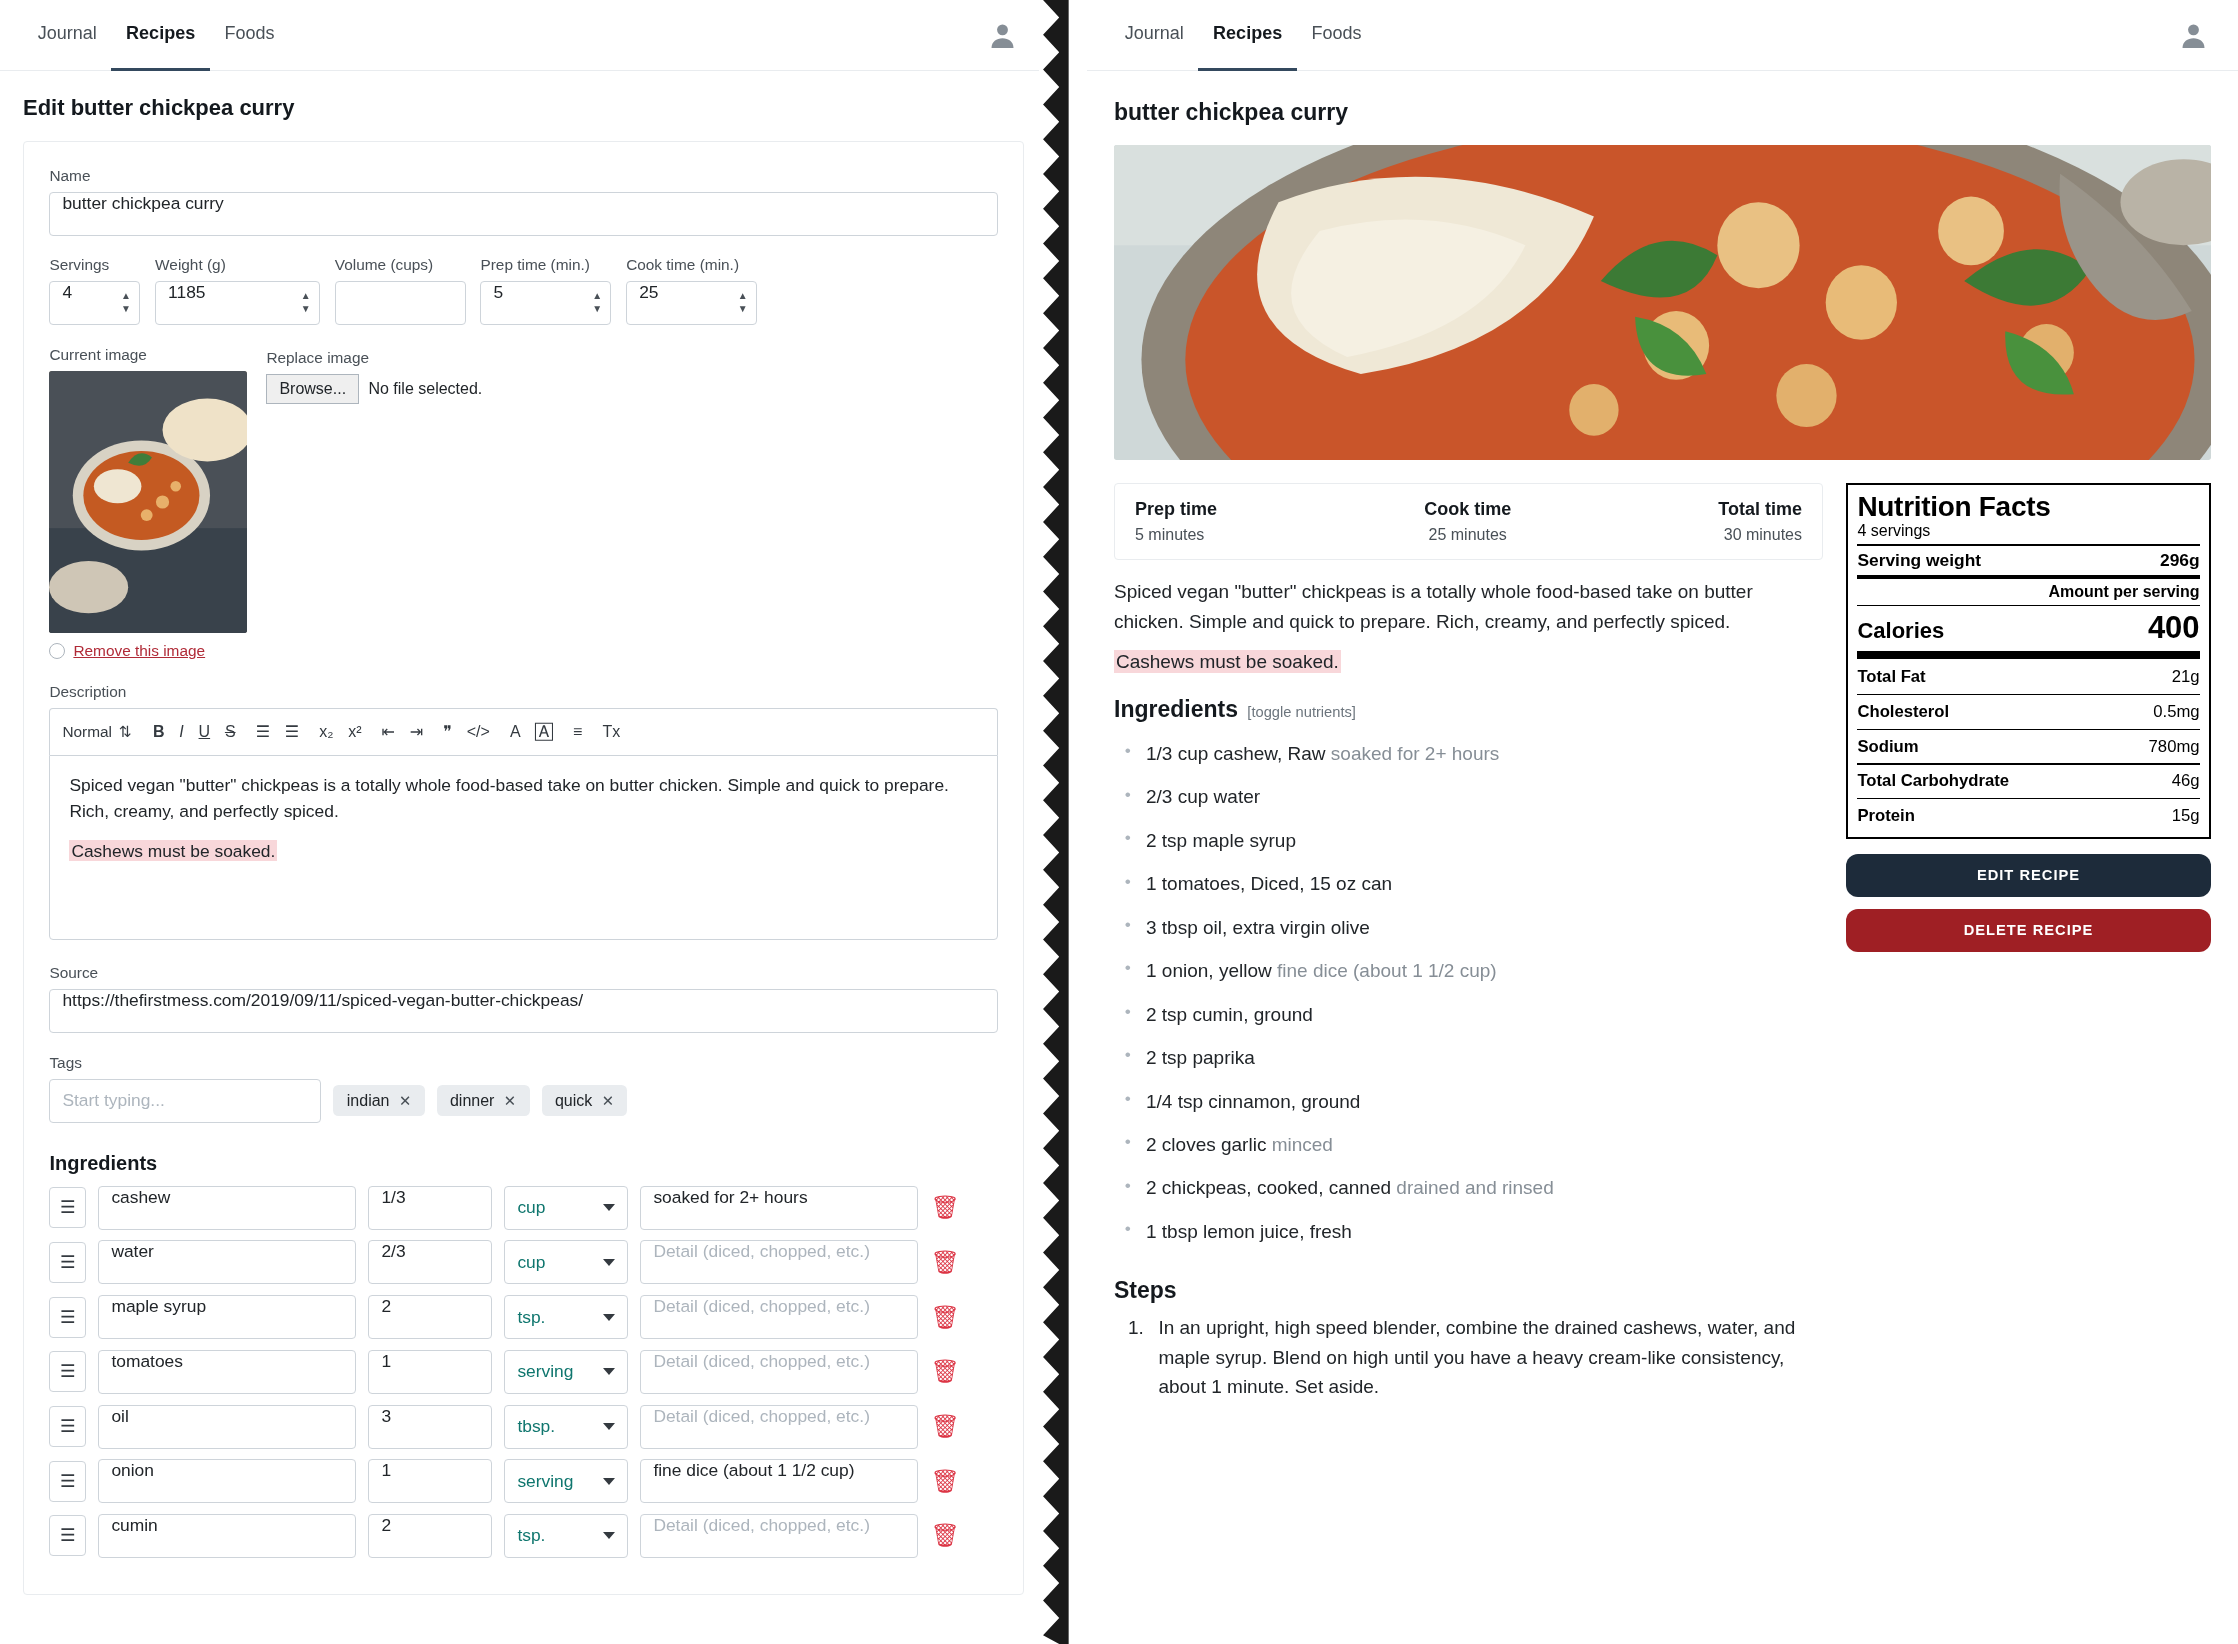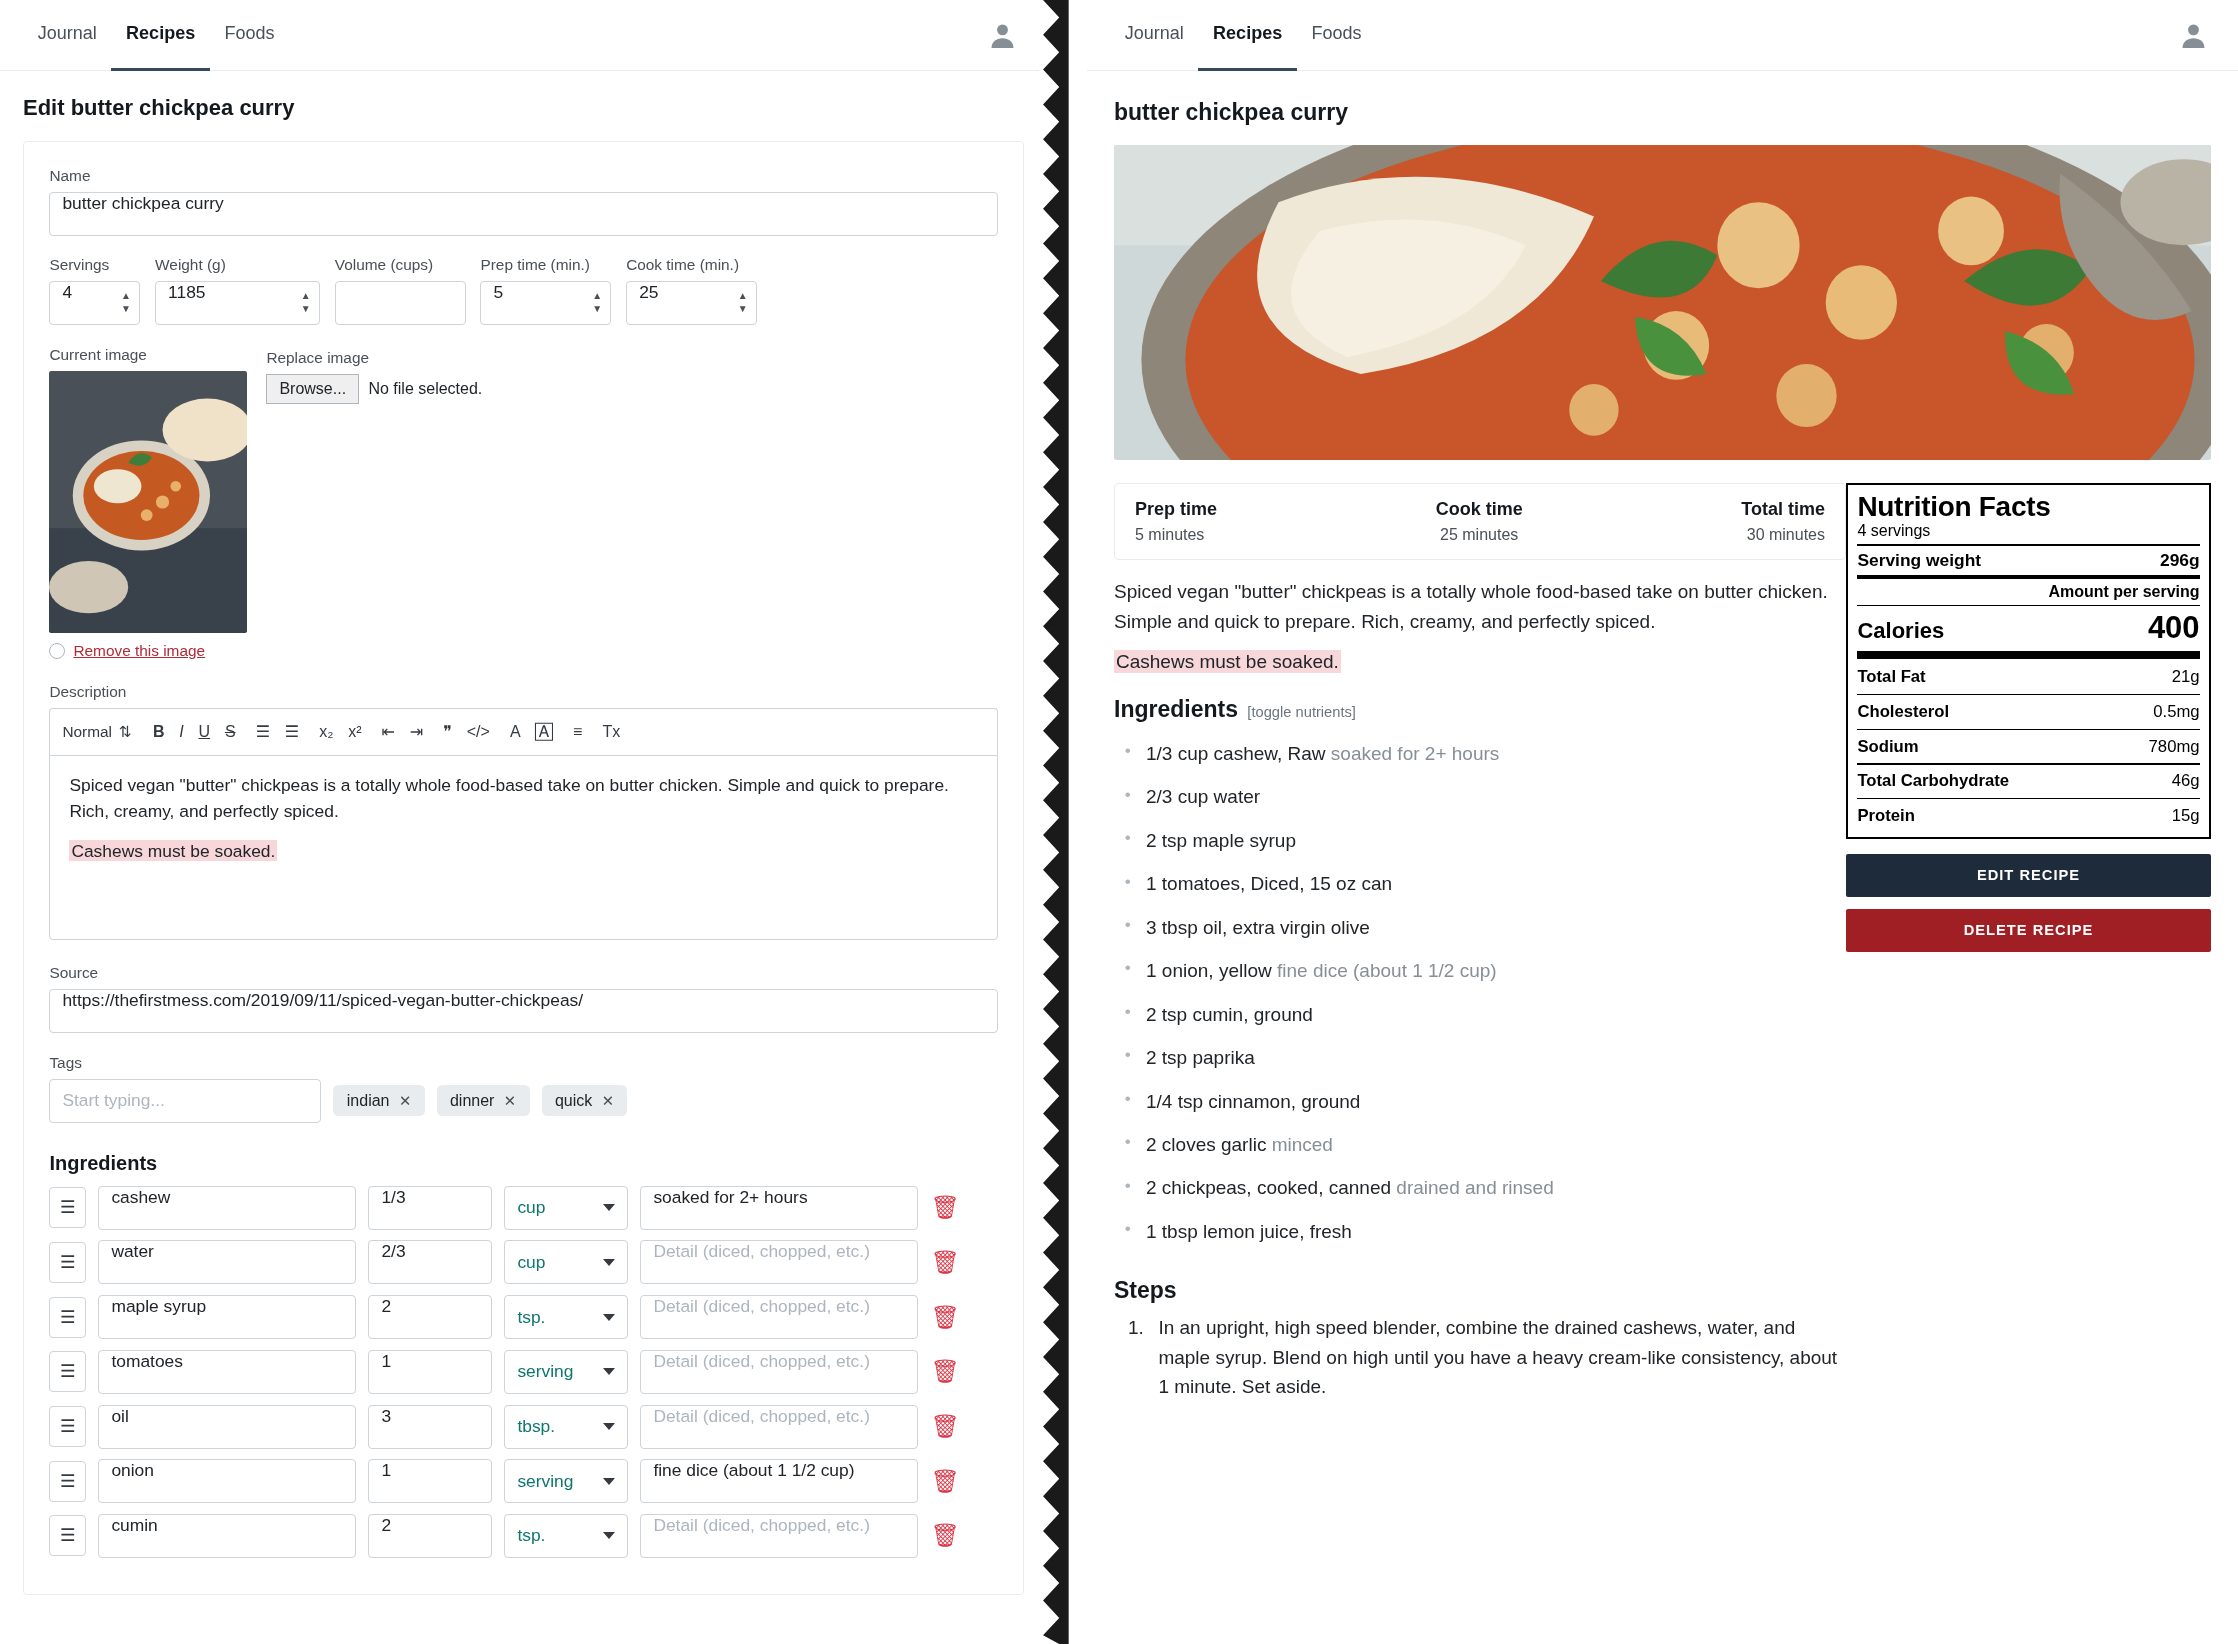--- a/index.html
+++ b/index.html
@@ -142,21 +142,21 @@
     background:#fff; justify-content:space-between;
   }
   .caret { border-left: 6px solid transparent; border-right:6px solid transparent; border-top:7.4px solid #343a40; }
   .trash { color:#dc3545; font-size: 23px; width: 27px; text-align:center; }
 
   
   .r-title { font-size: 23px; font-weight:bold; color:#14191e; padding: 28px 27px 19px 27px; }
   .hero { margin: 0 27px; height: 315px; border-radius: 2.7px; overflow:hidden; position:relative; }
   .hero .photo { width:100%; height:100%; display:block; }
 
-  .r-body { display:flex; padding: 23px 27px 0 27px; }
+  .r-body { display:flex; gap: 23px; padding: 23px 27px 0 27px; }
   .r-main { flex: 1 1 auto; min-width:0; }
   .r-side { width: 365px; flex: 0 0 365px; }
 
   .time-card {
     border: 1.3px solid #e9ecef; border-radius: 4px; padding: 14.7px 20px;
     display:flex; justify-content:space-between; align-items:flex-start;
   }
   .time-col { display:flex; flex-direction:column; }
   .time-col.mid { align-items:center; }
   .time-col.right { align-items:flex-end; }
@@ -195,21 +195,21 @@
   .nf-amount { font-size: 16px; font-weight:bold; text-align:right; }
   .nf-cal-row { display:flex; justify-content:space-between; align-items:baseline; }
   .nf-cal-l { font-size: 22px; font-weight:bold; }
   .nf-cal-v { font-size: 31px; font-weight:bold; }
   .nf-row { display:flex; justify-content:space-between; align-items:baseline; padding: 2.7px 0; }
   .nf-row .k { font-size: 16.7px; font-weight:bold; }
   .nf-row .v { font-size: 16.7px; }
 
   .btn {
     display:flex; align-items:center; justify-content:center;
-    height: 43px; border-radius: 2px; margin-top: 14.7px;
+    height: 43px; border-radius: 12px; margin-top: 14.7px;
     font-size: 14.7px; font-weight:bold; letter-spacing: 1px; color:#fff;
   }
   .btn-edit { background:#1d2b3a; }
   .btn-del { background:#9f1f24; margin-top: 12px; }
 </style>
 </head>
 <body>
 
 <div class="screen">
 

